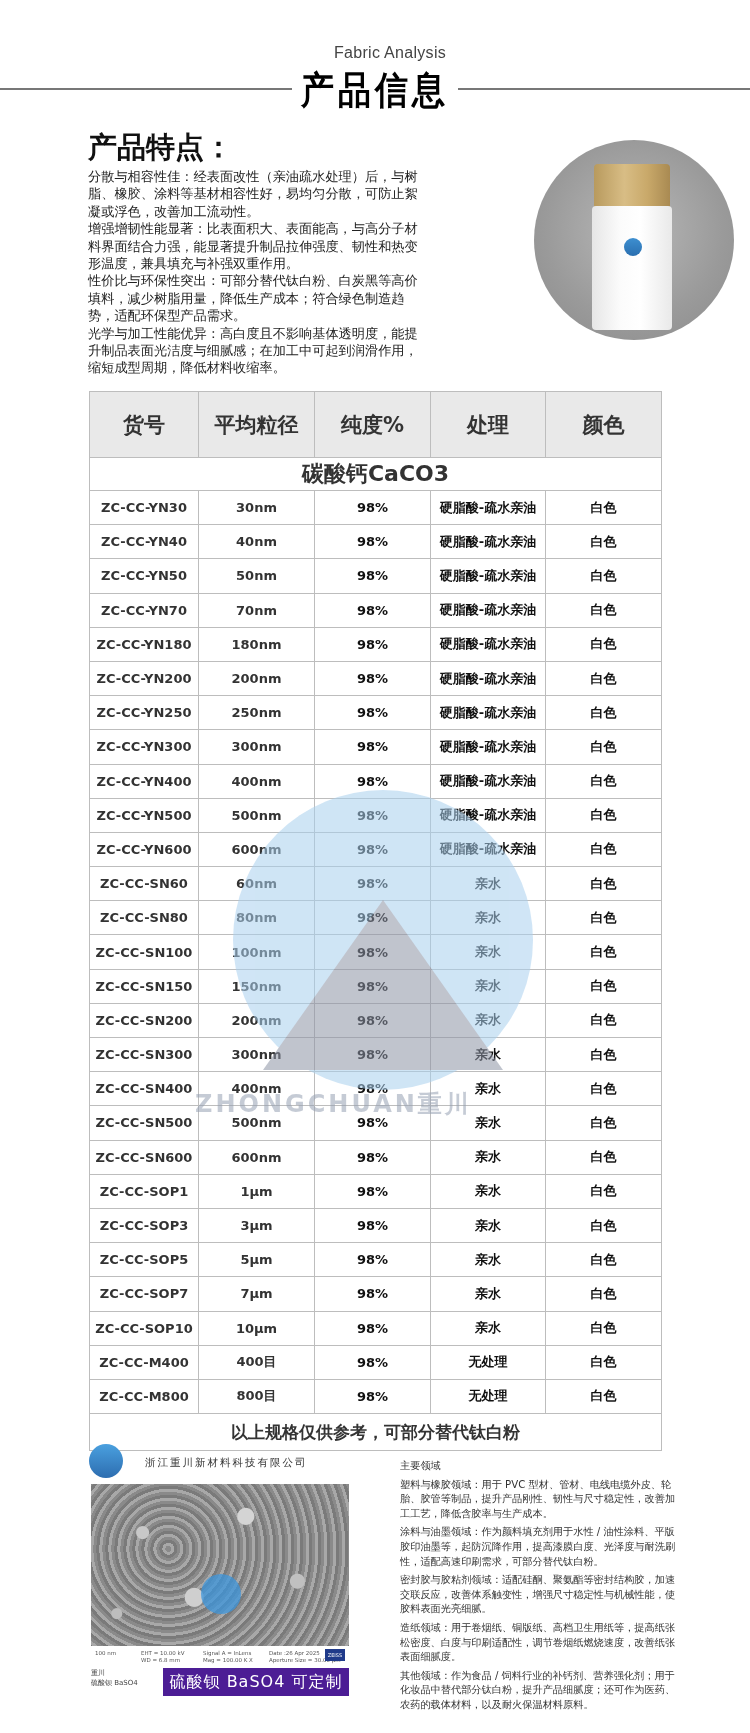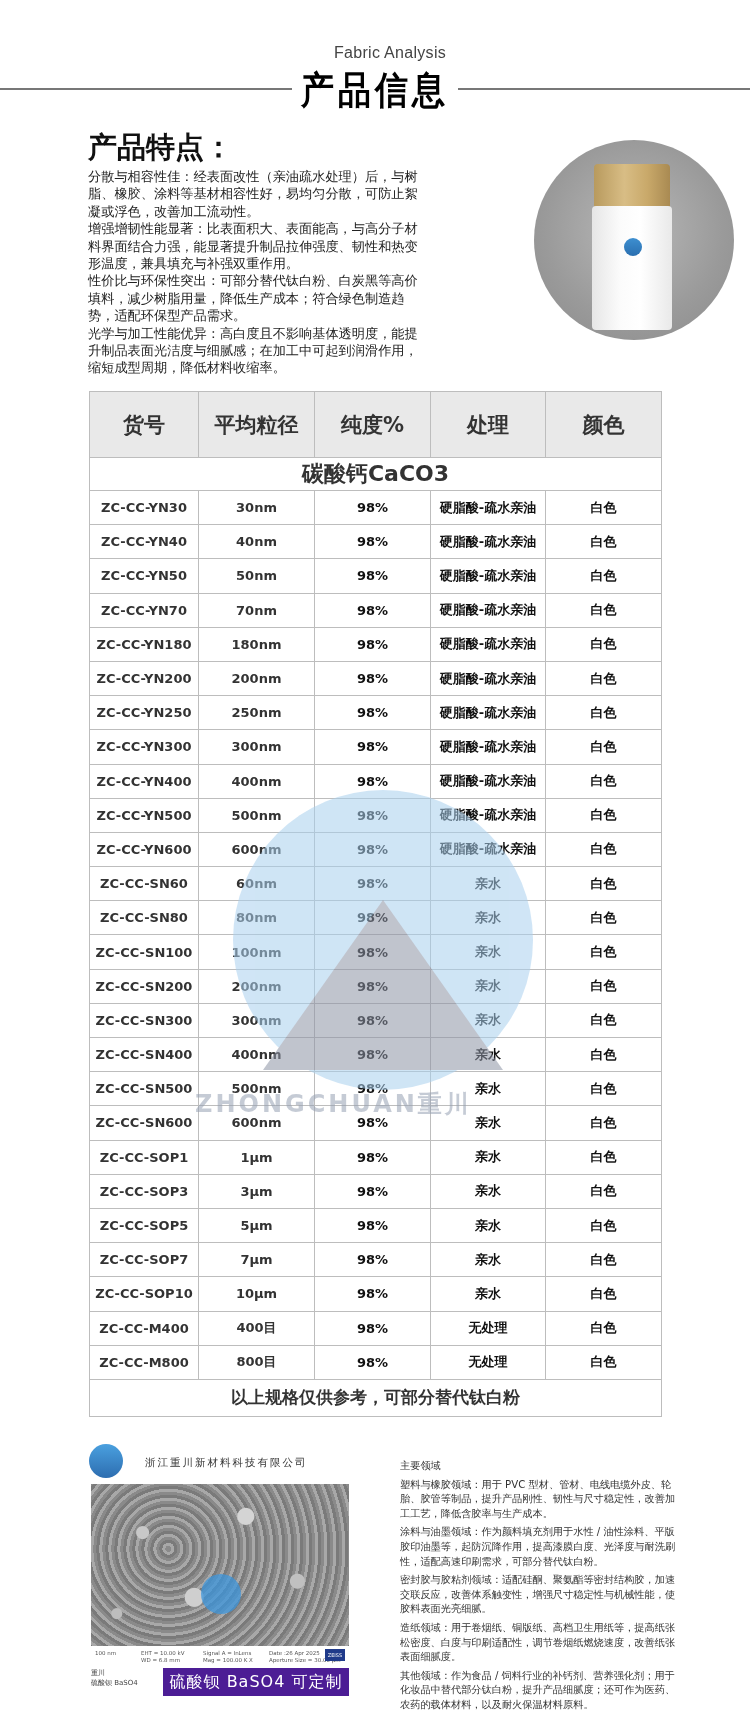--- a/index.html
+++ b/index.html
@@ -203,20 +203,27 @@
         <td class="c-col">白色</td>
       </tr>
       <tr class="row">
         <td class="c-code">ZC-CC-SN100</td>
         <td class="c-size">100nm</td>
         <td class="c-pct">98%</td>
         <td class="c-tr">亲水</td>
         <td class="c-col">白色</td>
       </tr>
       <tr class="row">
+        <td class="c-code">ZC-CC-SN150</td>
+        <td class="c-size">150nm</td>
+        <td class="c-pct">98%</td>
+        <td class="c-tr">亲水</td>
+        <td class="c-col">白色</td>
+      </tr>
+      <tr class="row">
         <td class="c-code">ZC-CC-SN200</td>
         <td class="c-size">200nm</td>
         <td class="c-pct">98%</td>
         <td class="c-tr">亲水</td>
         <td class="c-col">白色</td>
       </tr>
       <tr class="row">
         <td class="c-code">ZC-CC-SN300</td>
         <td class="c-size">300nm</td>
         <td class="c-pct">98%</td>

